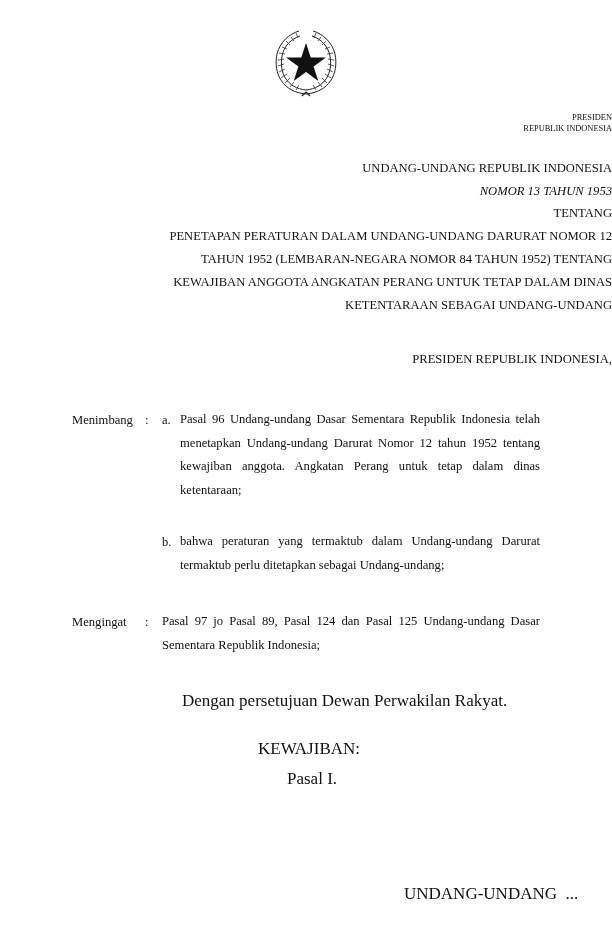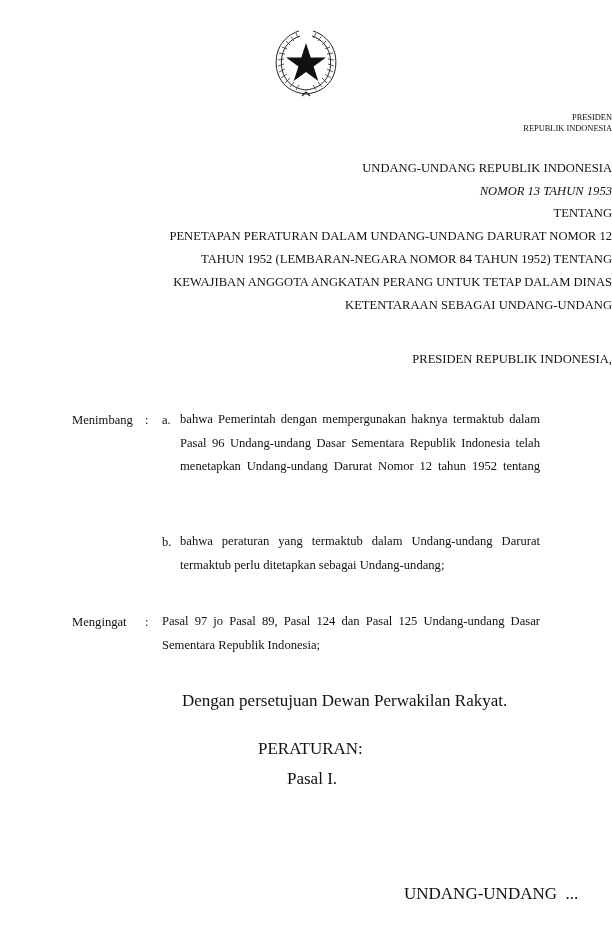--- a/index.html
+++ b/index.html
@@ -71,39 +71,40 @@
 <div class="abs center title-line" style="top:274px;">KEWAJIBAN ANGGOTA ANGKATAN PERANG UNTUK TETAP DALAM DINAS</div>
 <div class="abs center title-line" style="top:297px;">KETENTARAAN SEBAGAI UNDANG-UNDANG</div>
 
 <div class="abs center title-line" style="top:323px;margin-top:28px;">PRESIDEN REPUBLIK INDONESIA,</div>
 
 <div class="abs label" style="left:72px; top:413px;">Menimbang</div>
 <div class="abs colon" style="left:145px; top:413px;">:</div>
 
 <div class="abs item-letter" style="left:162px; top:413px;">a.</div>
 <div class="abs para" style="left:180px; top:408px; width:360px;">
-  <span class="line">bahwa Pemerintah dengan mempergunakan haknya termaktub dalam</span>
   <span class="line">Pasal 96 Undang-undang Dasar Sementara Republik Indonesia telah</span>
   <span class="line">menetapkan Undang-undang Darurat Nomor 12 tahun 1952 tentang</span>
+  <span class="line">kewajiban anggota. Angkatan Perang untuk tetap dalam dinas</span>
+  <span class="line last">ketentaraan;</span>
 </div>
 
 <div class="abs item-letter" style="left:162px; top:535px;">b.</div>
 <div class="abs para" style="left:180px; top:530px; width:360px;font-family:Liberation Serif, serif;">
   <span class="line">bahwa peraturan yang termaktub dalam Undang-undang Darurat</span>
   <span class="line last">termaktub perlu ditetapkan sebagai Undang-undang;</span>
 </div>
 
 <div class="abs label" style="left:72px; top:615px;">Mengingat</div>
 <div class="abs colon" style="left:145px; top:615px;">:</div>
 <div class="abs para" style="left:162px; top:610px; width:378px;">
   <span class="line">Pasal 97 jo Pasal 89, Pasal 124 dan Pasal 125 Undang-undang Dasar</span>
   <span class="line last">Sementara Republik Indonesia;</span>
 </div>
 
 <div class="abs t13" style="left:182px; top:683px;">Dengan persetujuan Dewan Perwakilan Rakyat.</div>
 
-<div class="abs t13" style="left:258px; top:731px;">PERATURAN:</div>
+<div class="abs t13" style="left:258px; top:731px;">KEWAJIBAN:</div>
 
 <div class="abs t13" style="left:287px; top:761px;">Pasal I.</div>
 <div class="abs para" style="left:162px; top:778px; width:378px;">
 </div>
 
 <div class="abs t13" style="left:404px; top:876px; white-space:pre;">UNDANG-UNDANG  ...</div>
 
 </body></html>

